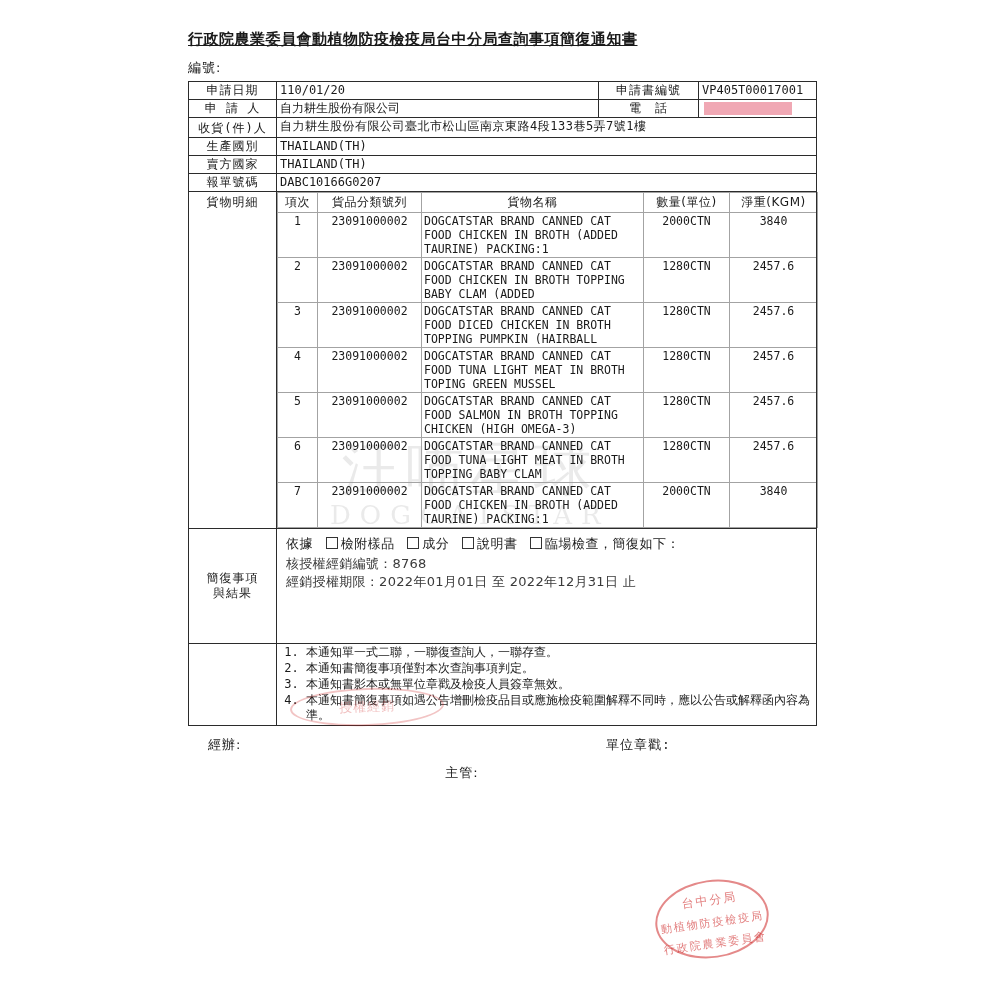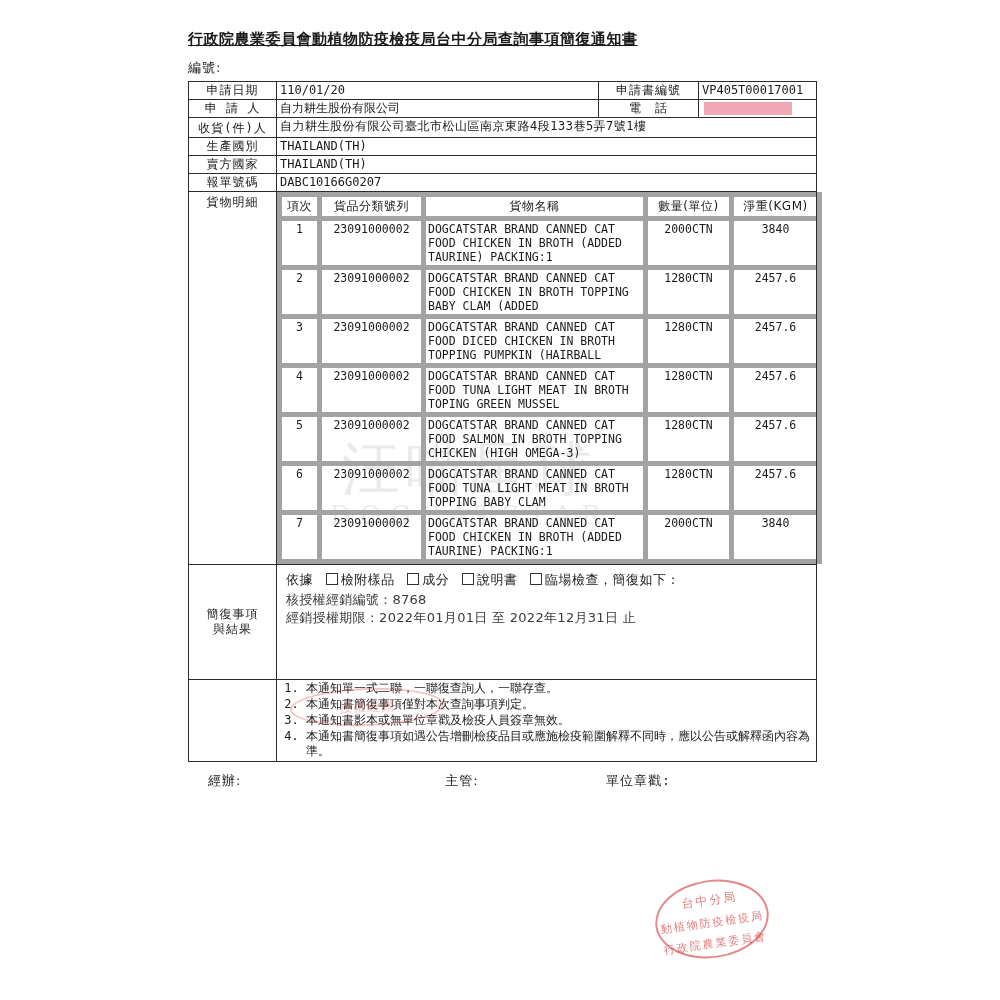--- a/index.html
+++ b/index.html
@@ -84,21 +84,21 @@
     letter-spacing:0.5px;
     padding:16px 0 12px 6px;
   }
   
   table.goods{
     border-collapse:collapse;
     width:100%;
     table-layout:fixed;
   }
   table.goods td,table.goods th{
-    border:5px solid #a3a3a3;
+    border:1px solid #a3a3a3;
     font-size:11.5px;
     font-family:"DejaVu Sans Mono", monospace;
     padding:1px 2px;
     vertical-align:top;
     line-height:1.22;
     margin-left:10px;
   }
   table.goods th{
     font-family:"DejaVu Sans", sans-serif;
     font-size:12px;
@@ -140,21 +140,21 @@
   .notes ol{margin:0;padding-left:26px;}
   .notes li{margin-bottom:1px;}
   .footer{
     display:flex;
     font-family:"DejaVu Sans", sans-serif;
     font-size:13px;
     letter-spacing:1px;
     padding-top:10px;
   }
   .footer .f1{width:120px;text-align:left;padding-left:20px;}
-  .footer .f2{flex:1;text-align:center;padding-left:20px;}
+  .footer .f2{flex:1;text-align:center;padding-left:20px;margin-top:28px;}
   .footer .f3{width:210px;text-align:left;padding-left:30px;font-family:Liberation Mono, monospace;}
 
   
   .watermark{
     position:absolute;
     left:330px;top:440px;
     font-family:"DejaVu Serif", serif;
     color:rgba(140,140,140,0.18);
     pointer-events:none;
     text-align:center;

